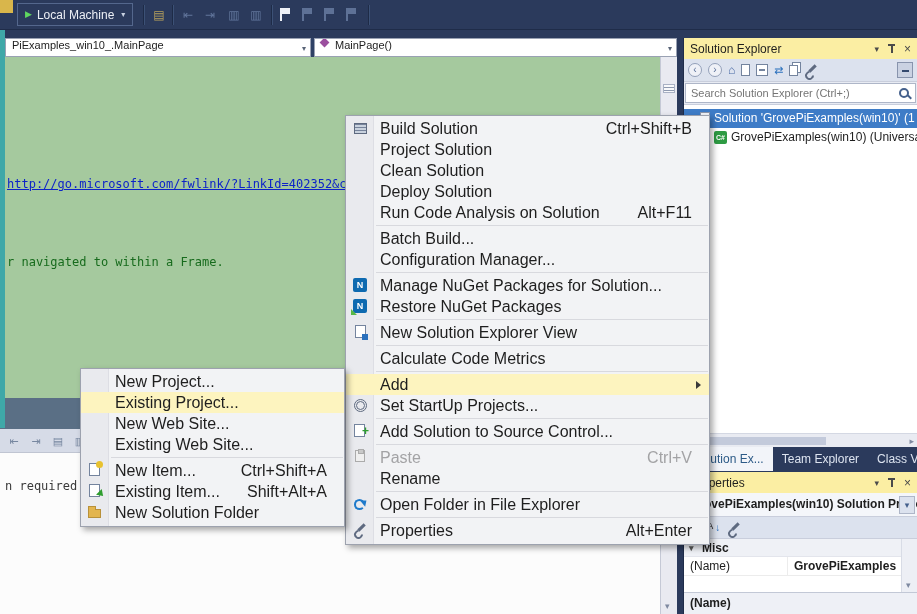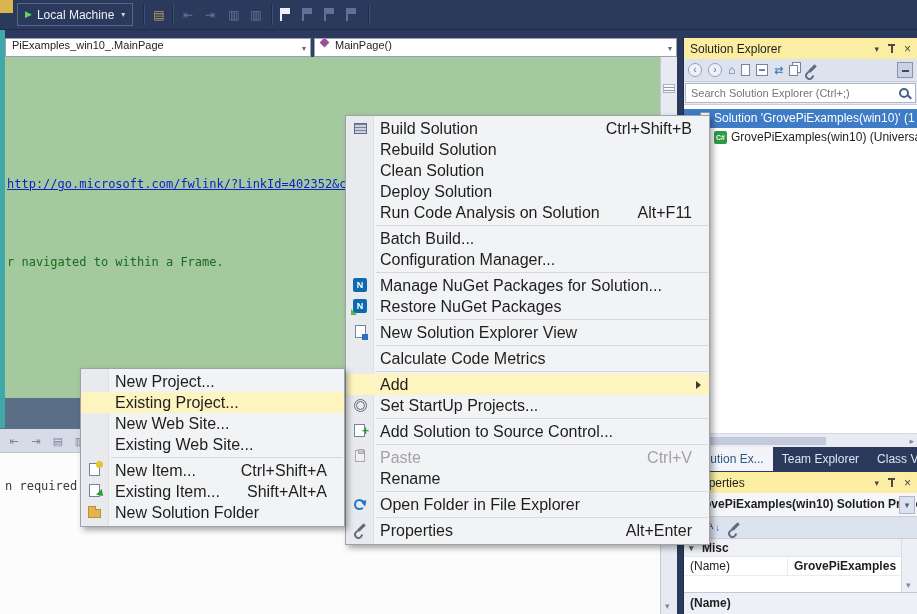--- a/index.html
+++ b/index.html
@@ -292,21 +292,21 @@
       <span class="sdown">▾</span>
     </div>
     <div id="prop-desc">
       <span>(Name)</span>
     </div>
   </div>
 
   <div id="context-menu" class="menu">
     <div class="gutter"></div>
     <div class="mi"><span class="micon ic-build"></span><span>Build Solution</span><span class="sc">Ctrl+Shift+B</span></div>
-    <div class="mi"><span>Rebuild Solution</span></div>
+    <div class="mi"><span>Project Solution</span></div>
     <div class="mi"><span>Clean Solution</span></div>
     <div class="mi"><span>Deploy Solution</span></div>
     <div class="mi"><span>Run Code Analysis on Solution</span><span class="sc">Alt+F11</span></div>
     <div class="msep"></div>
     <div class="mi"><span>Batch Build...</span></div>
     <div class="mi"><span>Configuration Manager...</span></div>
     <div class="msep"></div>
     <div class="mi"><span class="micon ic-nuget"></span><span>Manage NuGet Packages for Solution...</span></div>
     <div class="mi"><span class="micon ic-nugetr"></span><span>Restore NuGet Packages</span></div>
     <div class="msep"></div>

